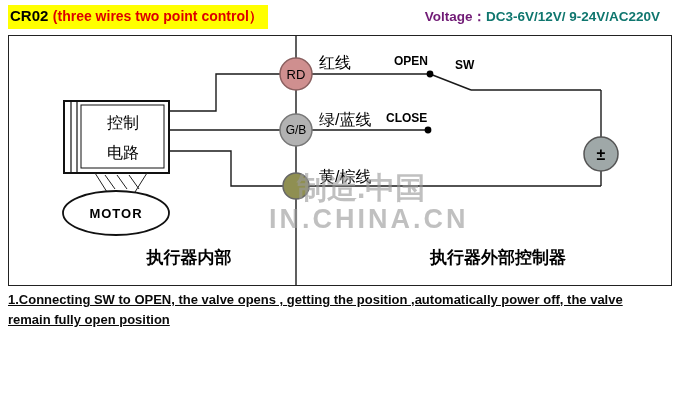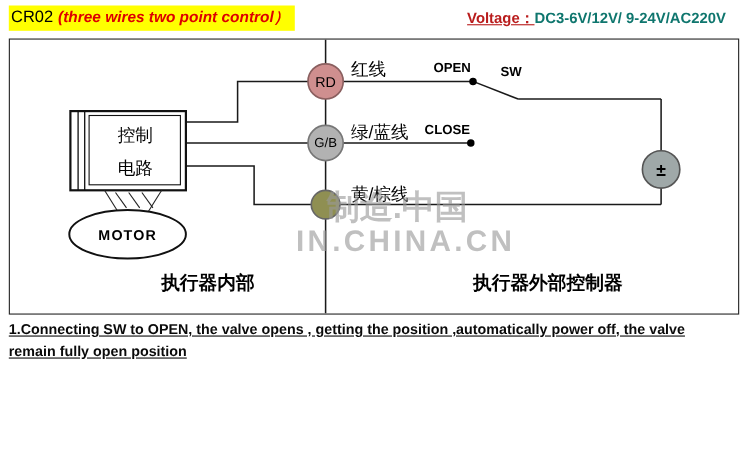--- a/index.html
+++ b/index.html
@@ -1,23 +1,23 @@
 <!DOCTYPE html>
 <html><head>
 <meta charset="utf-8">
 <style>
   html,body{margin:0;padding:0;background:#ffffff;}
   .page{position:relative;width:680px;height:413px;background:#ffffff;
         font-family:"Liberation Sans",sans-serif;color:#111;overflow:hidden;}
   .header{position:absolute;left:8px;top:5px;width:664px;height:26px;}
   .title-highlight{display:inline-block;background:#ffff00;padding:2px 5px 3px 2px;}
-  .model{font-weight:normal;font-size:15px;color:#000;text-align:center;}
-  .subtitle{font-weight:bold;font-size:14px;color:#dd0000;font-style:italic;}
+  .model{font-weight:bold;font-size:15px;color:#000;text-align:center;}
+  .subtitle{font-weight:bold;font-size:14px;color:#dd0000;}
   .voltage{position:absolute;right:12px;top:3px;font-size:13.5px;font-weight:bold;}
-  .voltage .v-label{color:#b91c1c;text-decoration:underline;}
+  .voltage .v-label{color:#701a75;}
   .voltage .v-value{color:#0f766e;}
   .diagram-box{position:absolute;left:8px;top:35px;width:662px;height:249px;
                border:1px solid #222;background:#fff;}
   .notes{position:absolute;left:8px;top:290px;width:652px;}
   .notes p{margin:0 0 19px 0;font-size:13px;font-weight:bold;line-height:1.55;color:#0a0a0a;text-decoration:underline;}
   svg text{font-family:"Liberation Sans","DejaVu Sans",sans-serif;fill:#000;}
   .wm{fill:#9a9a9a;opacity:0.62;font-weight:600;}
 </style>
 </head>
 <body>

